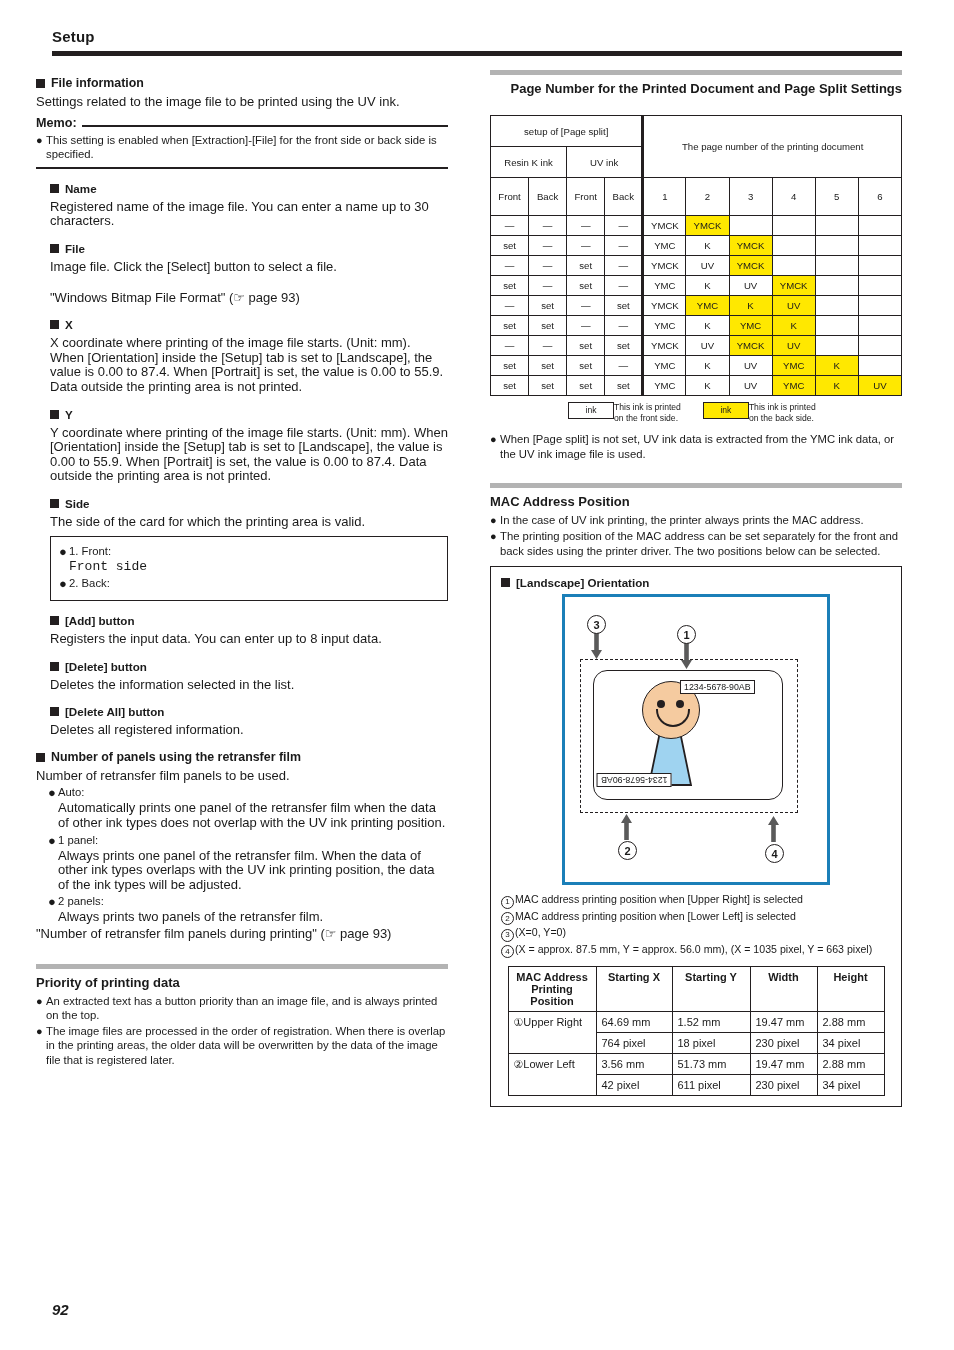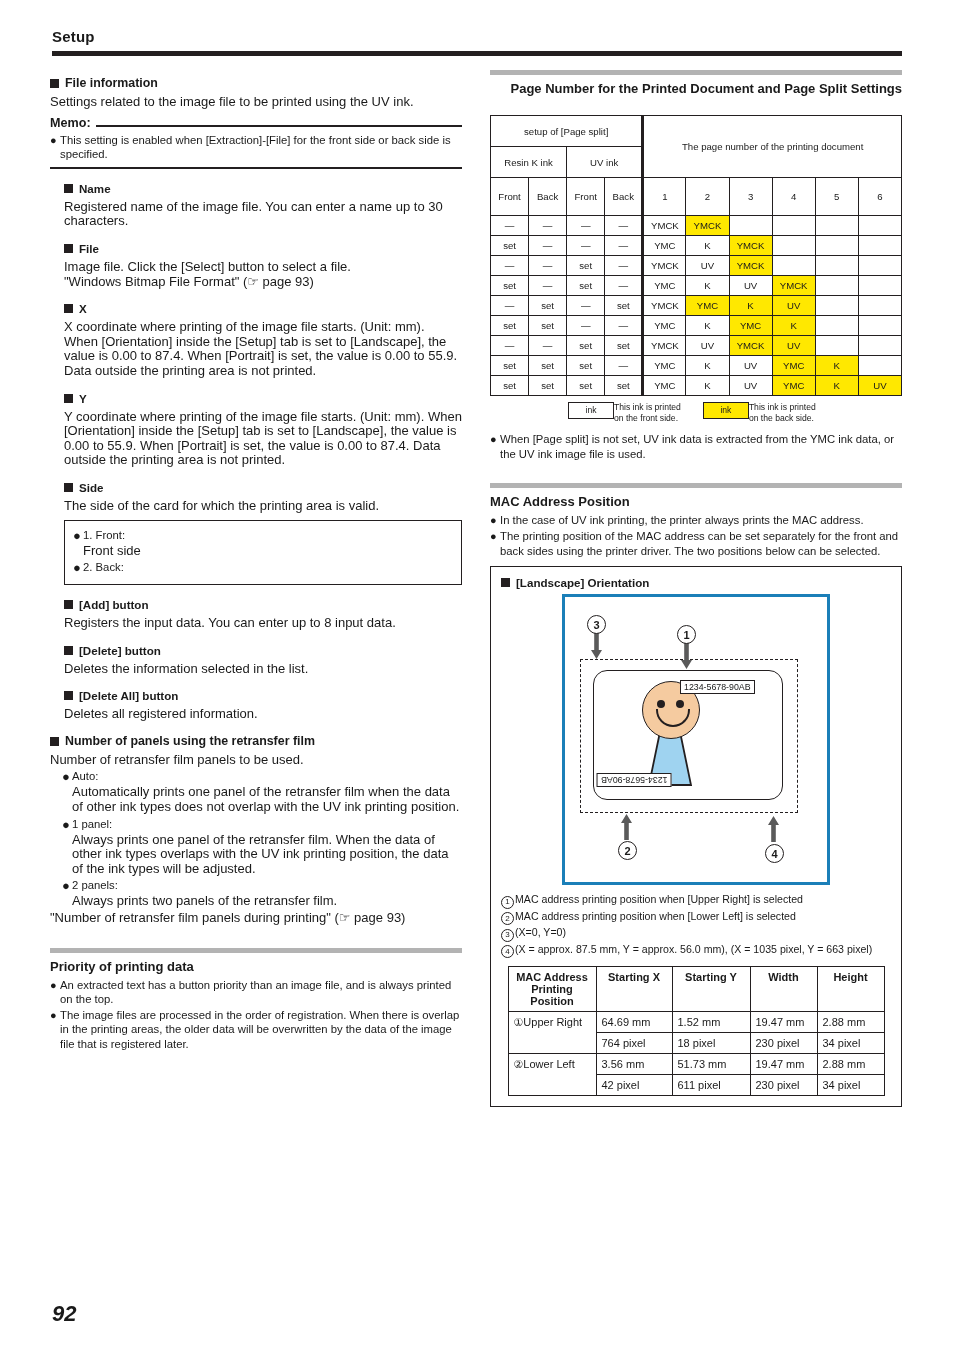--- a/index.html
+++ b/index.html
@@ -9,26 +9,26 @@
     color:#1a1a1a;
     -webkit-font-smoothing:antialiased;
   }
   .page{position:absolute;left:0;top:0;width:954px;height:1350px;}
 
   
   .hdr-title{position:absolute;left:52px;top:28px;font-size:15px;font-weight:bold;letter-spacing:.2px;}
   .hdr-rule{position:absolute;left:52px;top:51px;width:850px;height:5px;background:#231f20;}
 
   
-  .col-left{position:absolute;left:50px;top:64px;width:412px;}
+  .col-left{position:absolute;left:36px;top:64px;width:412px;}
   .col-right{position:absolute;left:490px;top:64px;width:412px;}
 
   
   .p{font-size:13px;line-height:14.6px;margin:0 0 2px 0;}
-  .p.tight{margin-bottom:0;}
+  .p.tight{margin-bottom:16px;}
 
   
   .h-sq{display:flex;align-items:flex-start;font-weight:bold;font-size:12.4px;line-height:15px;margin:12px 0 4px 0;}
   .h-sq .sq{width:9px;height:9px;background:#231f20;margin-right:6px;margin-top:3px;flex:none;}
   .h-sq.small{font-size:11.6px;}
   .indent{margin-left:14px;}
 
   
   .memo-head{display:flex;align-items:center;margin-top:6px;justify-content:flex-end;}
   .memo-head .lbl{font-weight:bold;font-size:12.6px;}
@@ -89,21 +89,21 @@
   .cli .num{flex:none;width:14px;}
   .cnum-in{display:inline-flex;width:11px;height:11px;border:1px solid #231f20;border-radius:50%;font-size:8px;align-items:center;justify-content:center;line-height:1;vertical-align:-1px;}
 
   
   .mac-tbl{width:376px;font-size:11px;table-layout:fixed;margin:8px auto 0 auto;}
   .mac-tbl td,.mac-tbl th{border:1px solid #231f20;padding:4px 5px;vertical-align:top;text-align:left;font-weight:normal;}
   .mac-tbl th{text-align:center;font-weight:bold;}
   .mac-tbl .nbb{border-bottom:none;}
 
   
-  .folio{position:absolute;left:52px;top:1301px;font-size:22px;font-weight:bold;font-style:italic;}
+  .folio{position:absolute;left:52px;top:1301px;font-size:15px;font-weight:bold;font-style:italic;}
 </style>
 </head>
 <body>
 
 <div class="page">
 
   <div class="hdr-title">Setup</div>
   <div class="hdr-rule"></div>
 
   <div class="col-left">
@@ -157,21 +157,21 @@
         <span class="sq"></span>
         <span>Side</span>
       </div>
       <p class="p">The side of the card for which the printing area is valid.</p>
 
       <div class="boxlist">
         <div class="bul big">
           <span class="dot">●</span>
           <span class="txt">1. Front:</span>
         </div>
-        <p class="p" style="margin-left:10px;">Front side</p>
+        <p class="p" style="margin-left:10px;font-family:Liberation Mono, monospace;">Front side</p>
         <div class="bul big">
           <span class="dot">●</span>
           <span class="txt">2. Back:</span>
         </div>
       </div>
 
       <div class="h-sq small">
         <span class="sq"></span>
         <span>[Add] button</span>
       </div>

